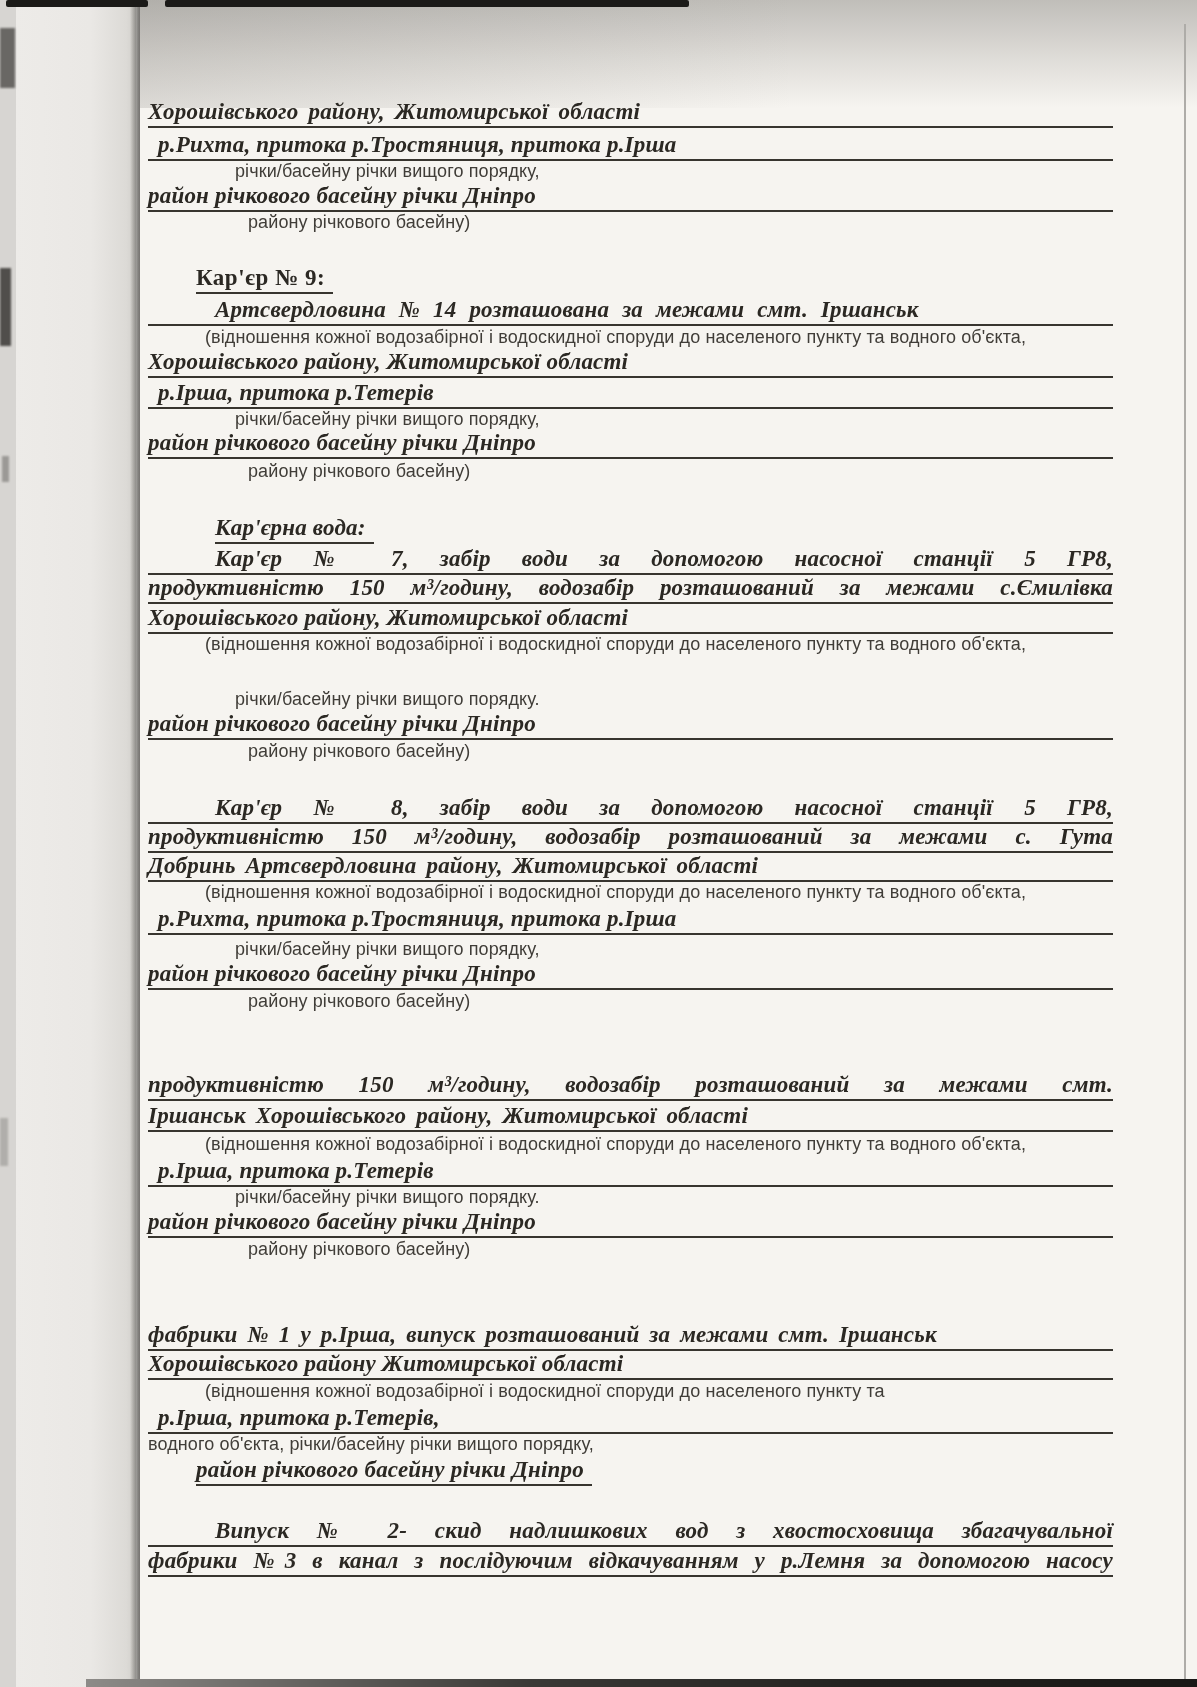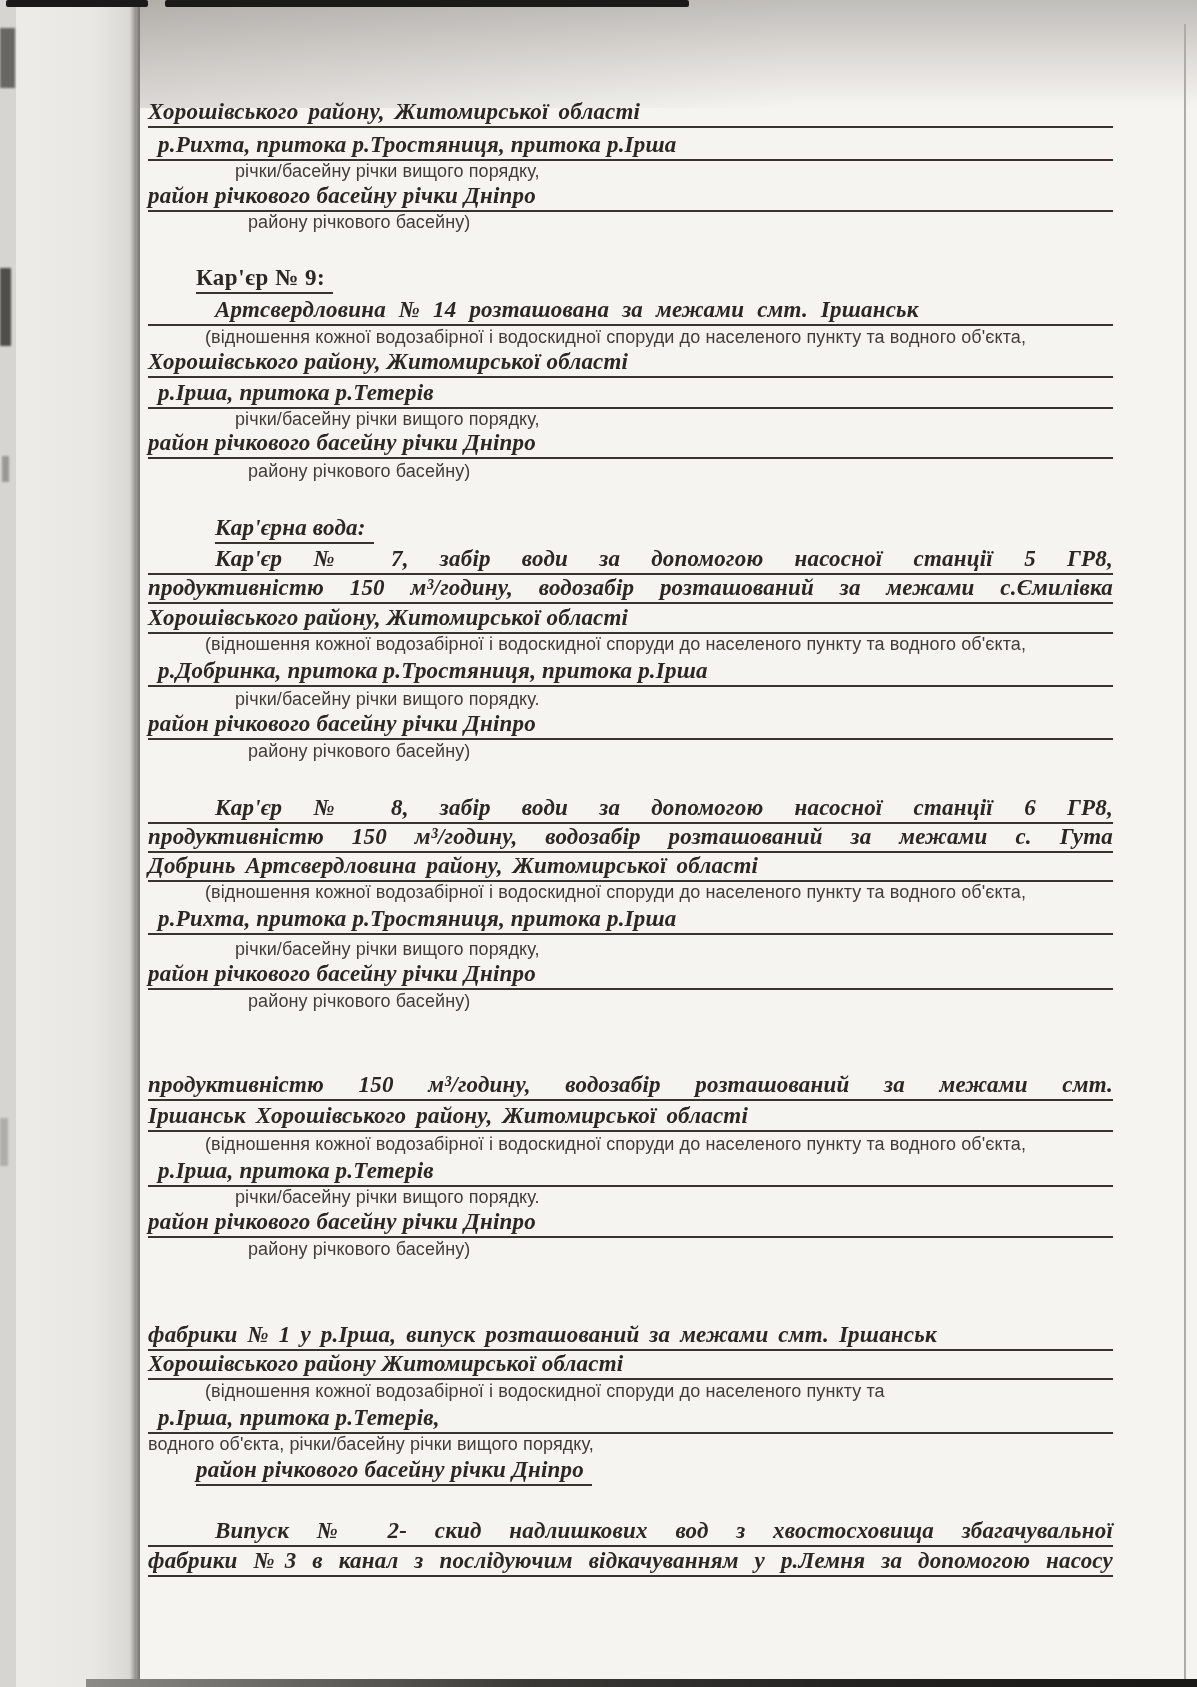--- a/index.html
+++ b/index.html
@@ -91,26 +91,25 @@
     <div class="ln entry ind-sm" style="top:380px">р.Ірша, притока р.Тетерів</div>
     <div class="ln note n-ind" style="top:408px">річки/басейну річки вищого порядку,</div>
     <div class="ln entry" style="top:430px">район річкового басейну річки Дніпро</div>
     <div class="ln note n-bas" style="top:460px">району річкового басейну)</div>
 
     <div class="ln entry u-text ind-lg" style="top:515px">Кар'єрна вода:</div>
     <div class="ln entry just ind-first" style="top:546px">Кар'єр № 7, забір води за допомогою насосної станції 5 ГР8,</div>
     <div class="ln entry just" style="top:575px">продуктивністю 150 м³/годину, водозабір розташований за межами с.Ємилівка</div>
     <div class="ln entry" style="top:605px">Хорошівського  району, Житомирської області</div>
     <div class="ln note n-par" style="top:633px">(відношення кожної водозабірної і  водоскидної споруди до населеного пункту та водного об'єкта,</div>
-    <div class="ln entry ind-sm" style="top:658px">р.Добринка,  притока р.Тростяниця, притока р.Ірша</div>
     <div class="ln note n-ind" style="top:688px">річки/басейну річки вищого порядку.</div>
     <div class="ln entry" style="top:711px">район річкового басейну річки Дніпро</div>
     <div class="ln note n-bas" style="top:740px">району річкового басейну)</div>
 
-    <div class="ln entry just ind-first" style="top:795px">Кар'єр № 8, забір води за допомогою насосної станції 6 ГР8,</div>
+    <div class="ln entry just ind-first" style="top:795px">Кар'єр № 8, забір води за допомогою насосної станції 5 ГР8,</div>
     <div class="ln entry just" style="top:824px">продуктивністю 150 м³/годину, водозабір розташований за межами с. Гута</div>
     <div class="ln entry ws1" style="top:853px">Добринь Артсвердловина  району, Житомирської області</div>
     <div class="ln note n-par" style="top:881px">(відношення кожної водозабірної і  водоскидної споруди до населеного пункту та водного об'єкта,</div>
     <div class="ln entry ind-sm" style="top:906px">р.Рихта,  притока р.Тростяниця, притока р.Ірша</div>
     <div class="ln note n-ind" style="top:938px">річки/басейну річки вищого порядку,</div>
     <div class="ln entry" style="top:961px">район річкового басейну річки Дніпро</div>
     <div class="ln note n-bas" style="top:990px">району річкового басейну)</div>
 
     <div class="ln entry just" style="top:1072px">продуктивністю 150 м³/годину, водозабір розташований за межами смт.</div>
     <div class="ln entry ws1" style="top:1103px">Іршанськ  Хорошівського  району, Житомирської області</div>

